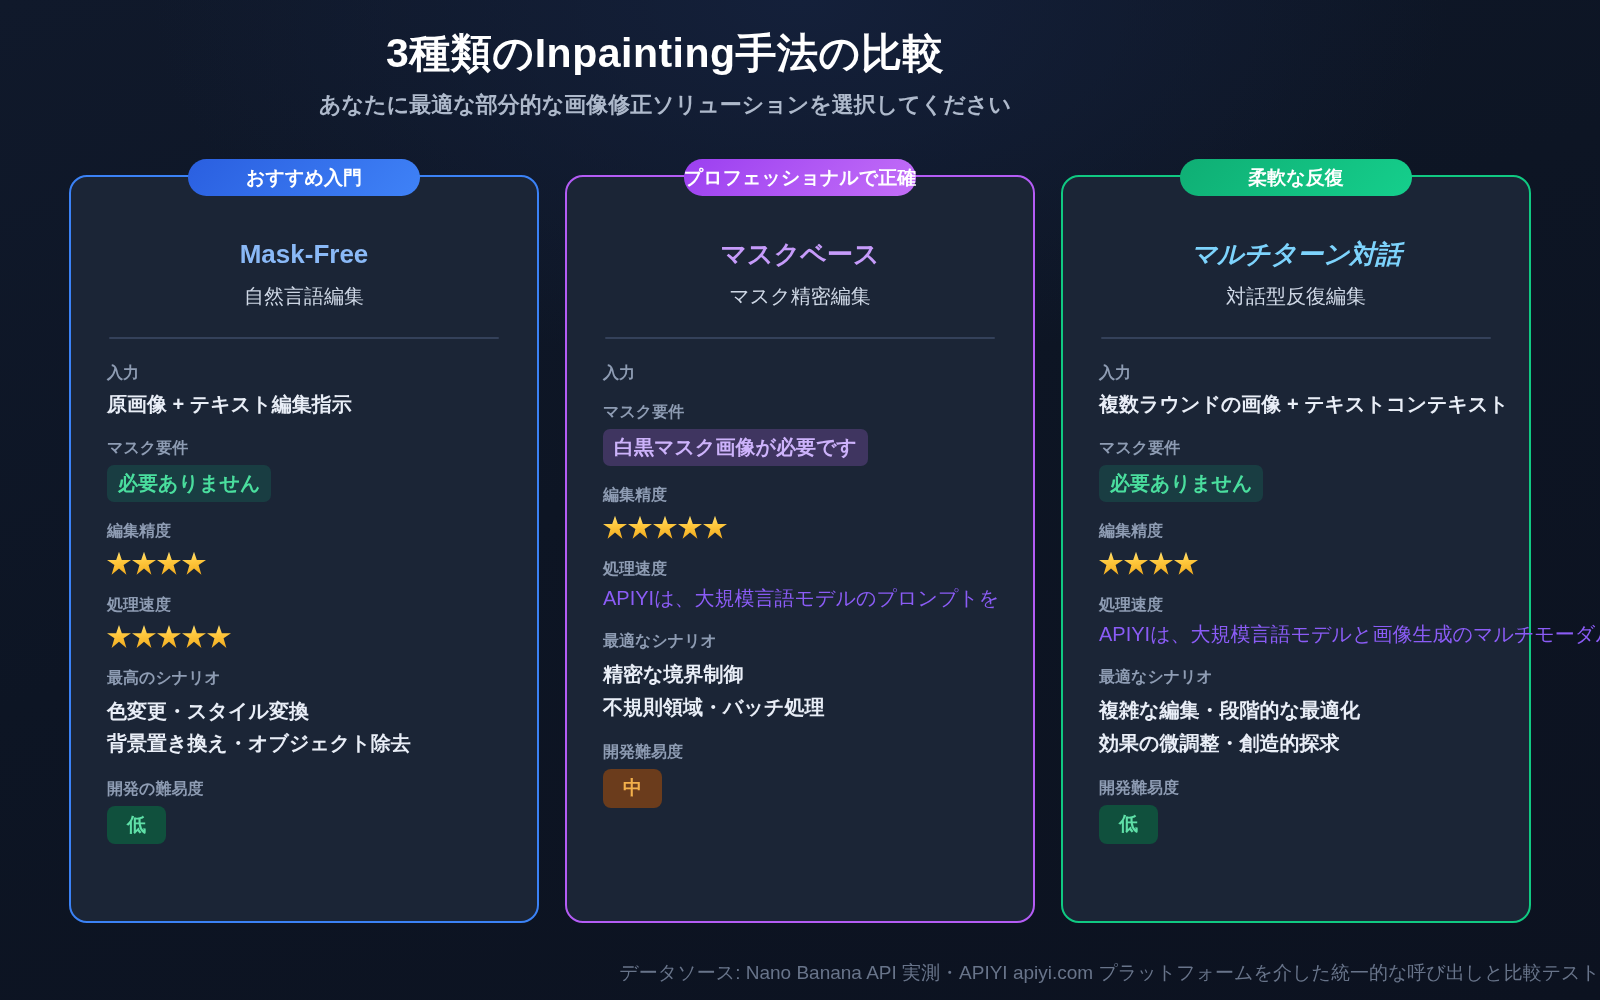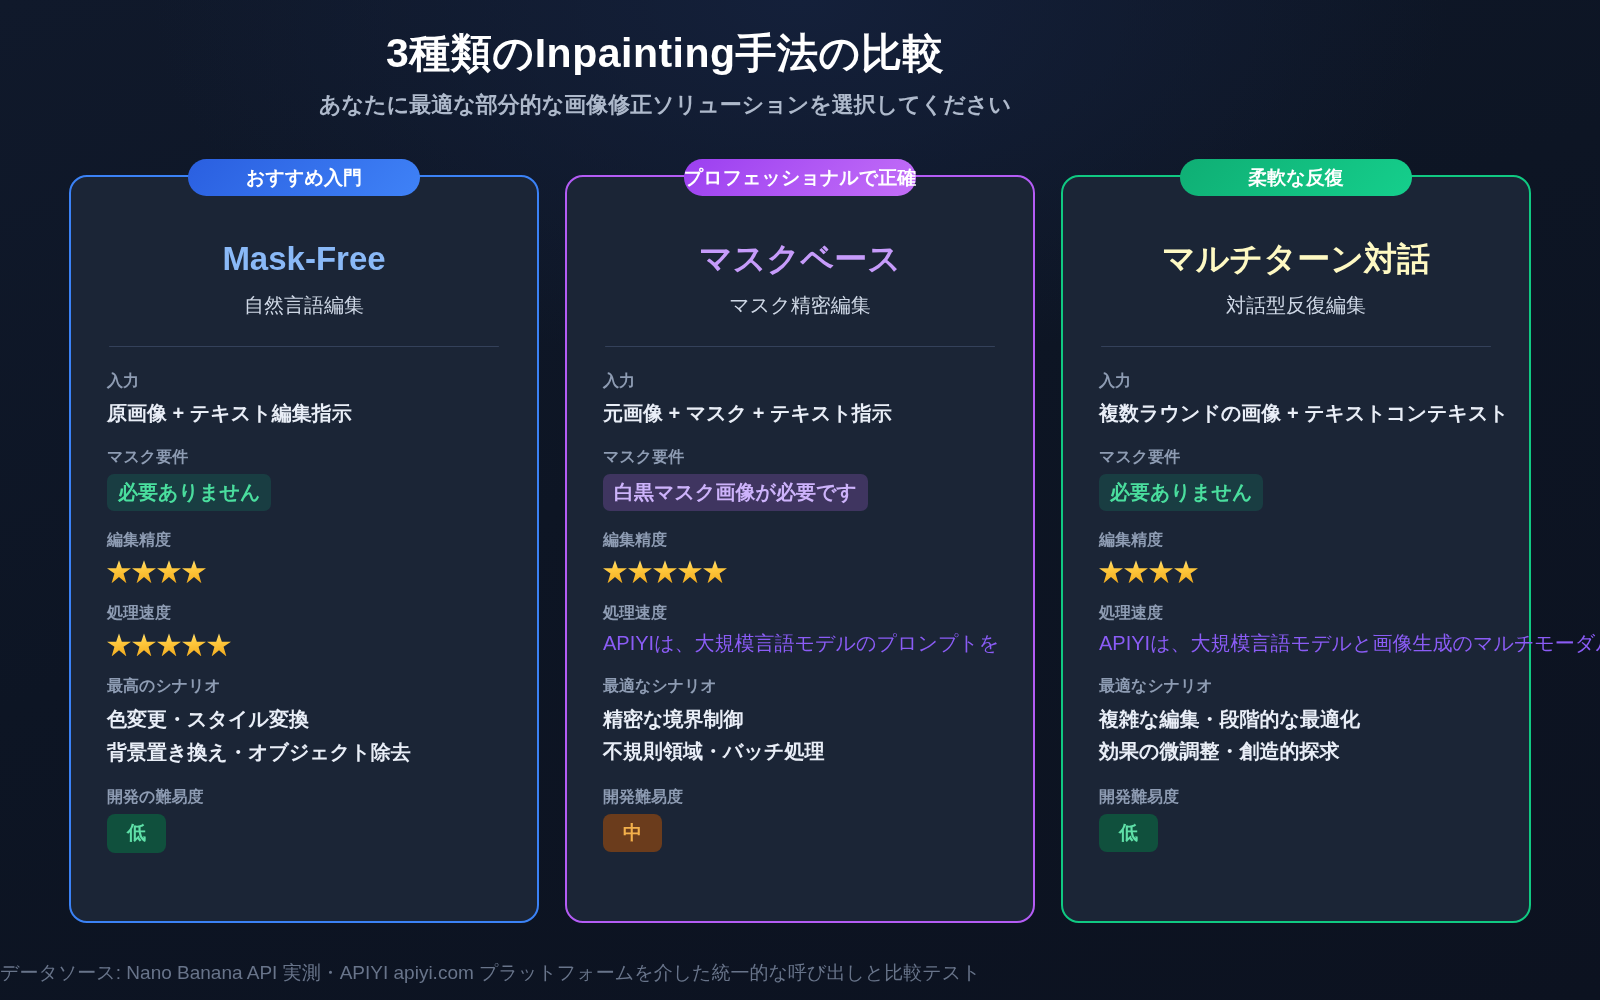--- a/index.html
+++ b/index.html
@@ -49,26 +49,26 @@
     font-size:19px; font-weight:bold; color:#ffffff;
     white-space:nowrap; padding:0 26px; z-index:4;
   }
   .badge.b1 { background:linear-gradient(135deg,#2a5fe0 0%,#3f82f7 100%); min-width:232px; }
   .badge.b2 { background:linear-gradient(135deg,#9b3ff0 0%,#c46ff8 100%); width:232px; padding:0; }
   .badge.b3 { background:linear-gradient(135deg,#0fae74 0%,#15cf8c 100%); min-width:232px; }
   .badge.b2 span { position:relative; }
 
   
   .card-title {
-    text-align:center; font-size:33px; font-weight:bold; line-height:1.2;
+    text-align:center; font-size:26px; font-weight:bold; line-height:1.2;
     margin-top:6px;
   }
   .c1 .card-title { color:#8ab9f7; }
   .c2 .card-title { color:#c69bfa; }
-  .c3 .card-title { color:#fef9c3; }
+  .c3 .card-title { color:#7dd3fc;font-style:italic; }
   .card-sub {
     text-align:center; font-size:20px; color:#cfd8e6; margin-top:13px; font-weight:400;
   }
   .divider {
     height:1.5px; background:#34415a; margin:27px 2px 24px 2px; border-radius:1px;
   }
 
   
   .row { margin-bottom:19px; }
   .row-label {
@@ -102,21 +102,21 @@
 
   .diff {
     display:inline-block; border-radius:8px; padding:8px 20px;
     font-size:19px; font-weight:bold; line-height:1.2;
   }
   .diff.low { background:#10503d; color:#5fe0a8; }
   .diff.mid { background:#6b3c1c; color:#f3b04b; }
 
   
   .footer {
-    position:absolute; left:0; bottom:14px; width:1600px; text-align:left;
+    position:absolute; left:0; bottom:14px; width:1600px; text-align:right;
     font-size:19px; color:#68748a; font-weight:400;
   }
 </style>
 </head>
 <body>
 
 <div class="page">
 
   <div class="header">
     <div class="title">3種類のInpainting手法の比較</div>
@@ -170,21 +170,20 @@
     <div class="card c2">
       <div class="badge b2">
         <span>プロフェッショナルで正確</span>
       </div>
       <div class="card-title">マスクベース</div>
       <div class="card-sub">マスク精密編集</div>
       <div class="divider"></div>
 
       <div class="row">
         <div class="row-label">入力</div>
-        <div class="row-value">元画像 + マスク + テキスト指示</div>
       </div>
 
       <div class="row">
         <div class="row-label">マスク要件</div>
         <div class="tag purple">白黒マスク画像が必要です</div>
       </div>
 
       <div class="row">
         <div class="row-label">編集精度</div>
         <div class="stars"><span class="star"></span><span class="star"></span><span class="star"></span><span class="star"></span><span class="star"></span></div>

